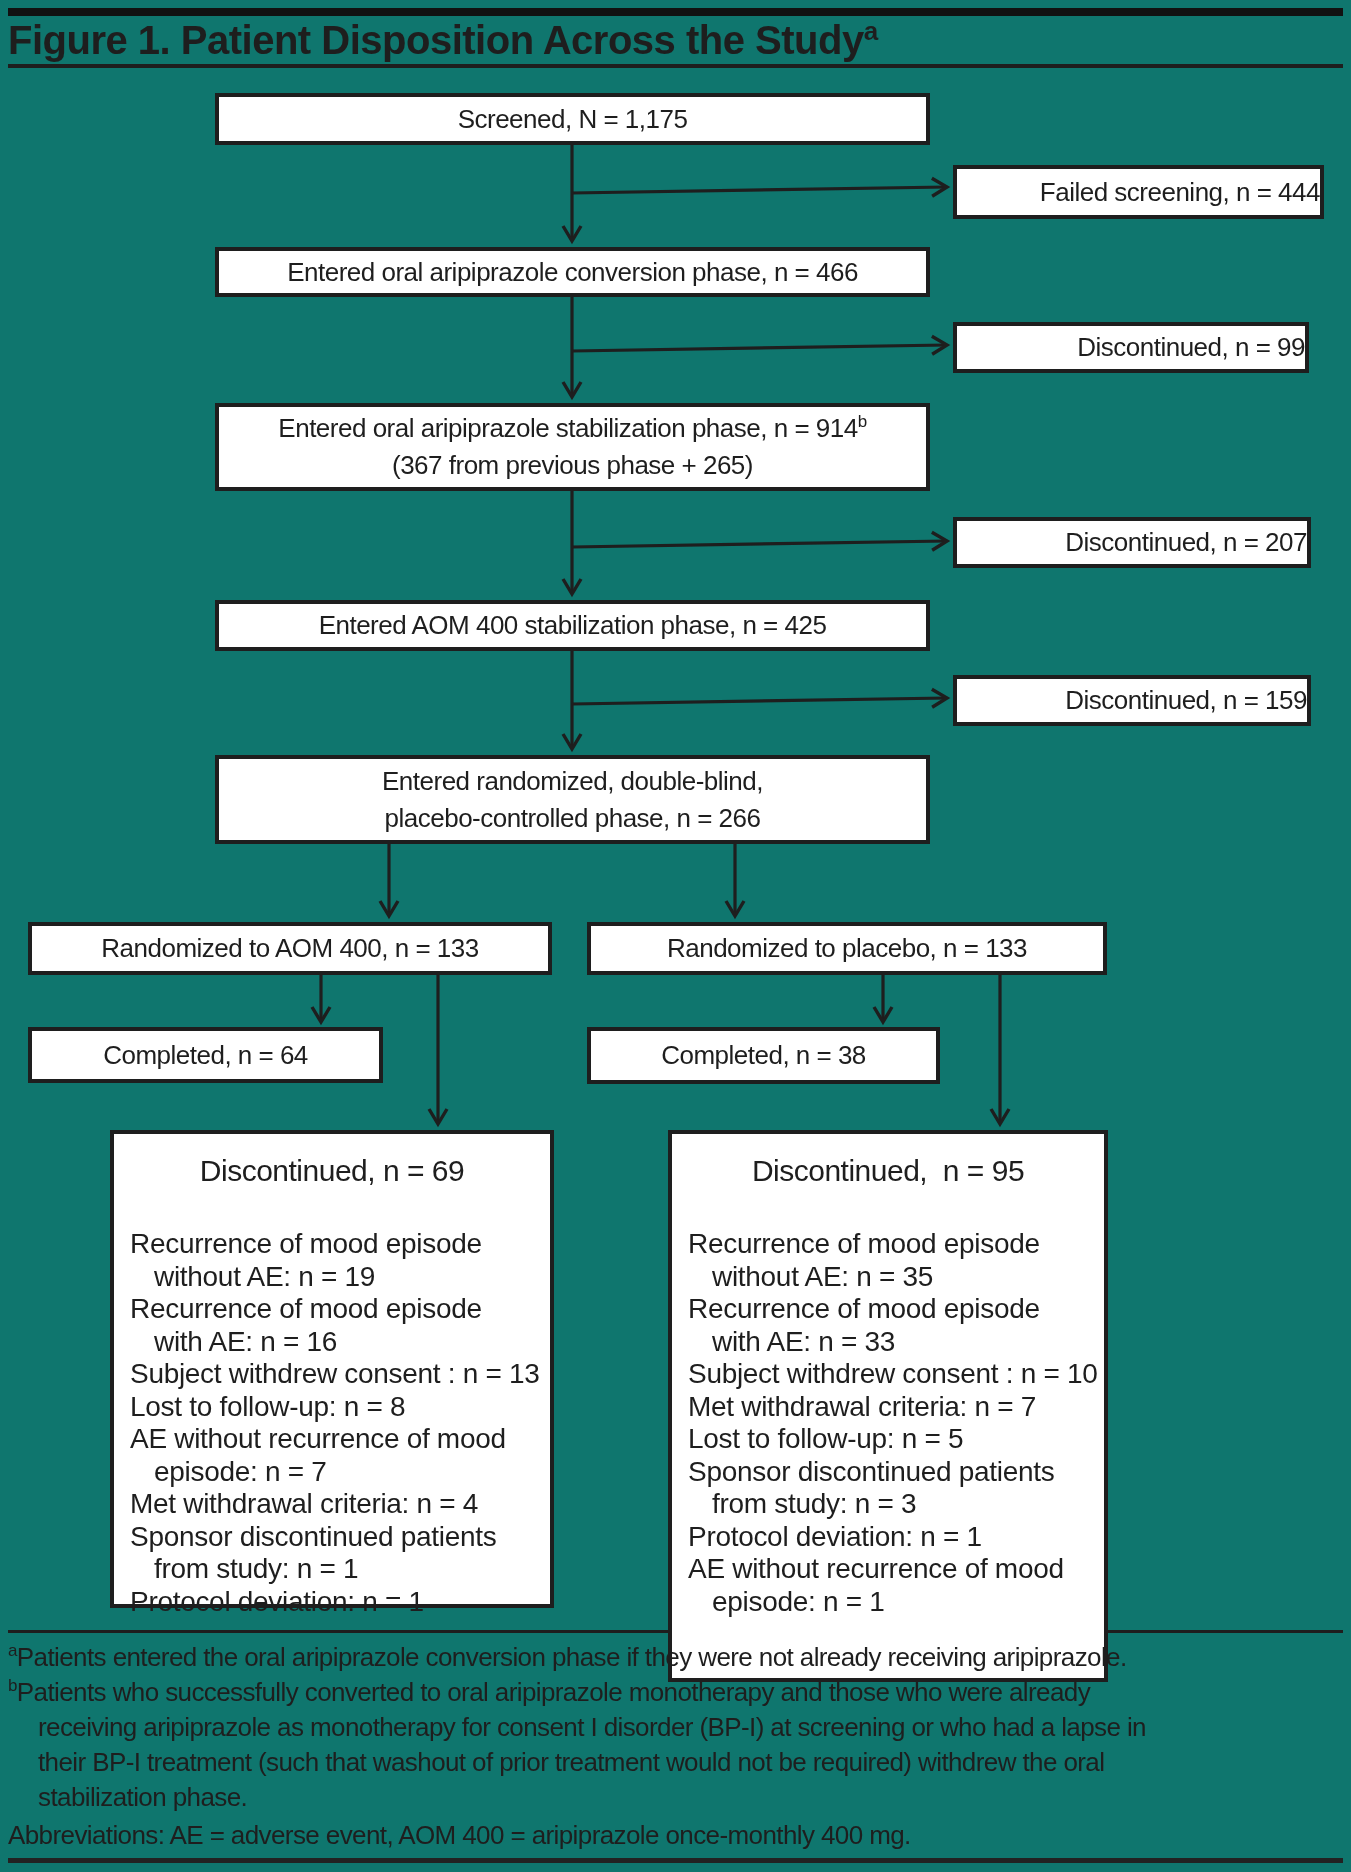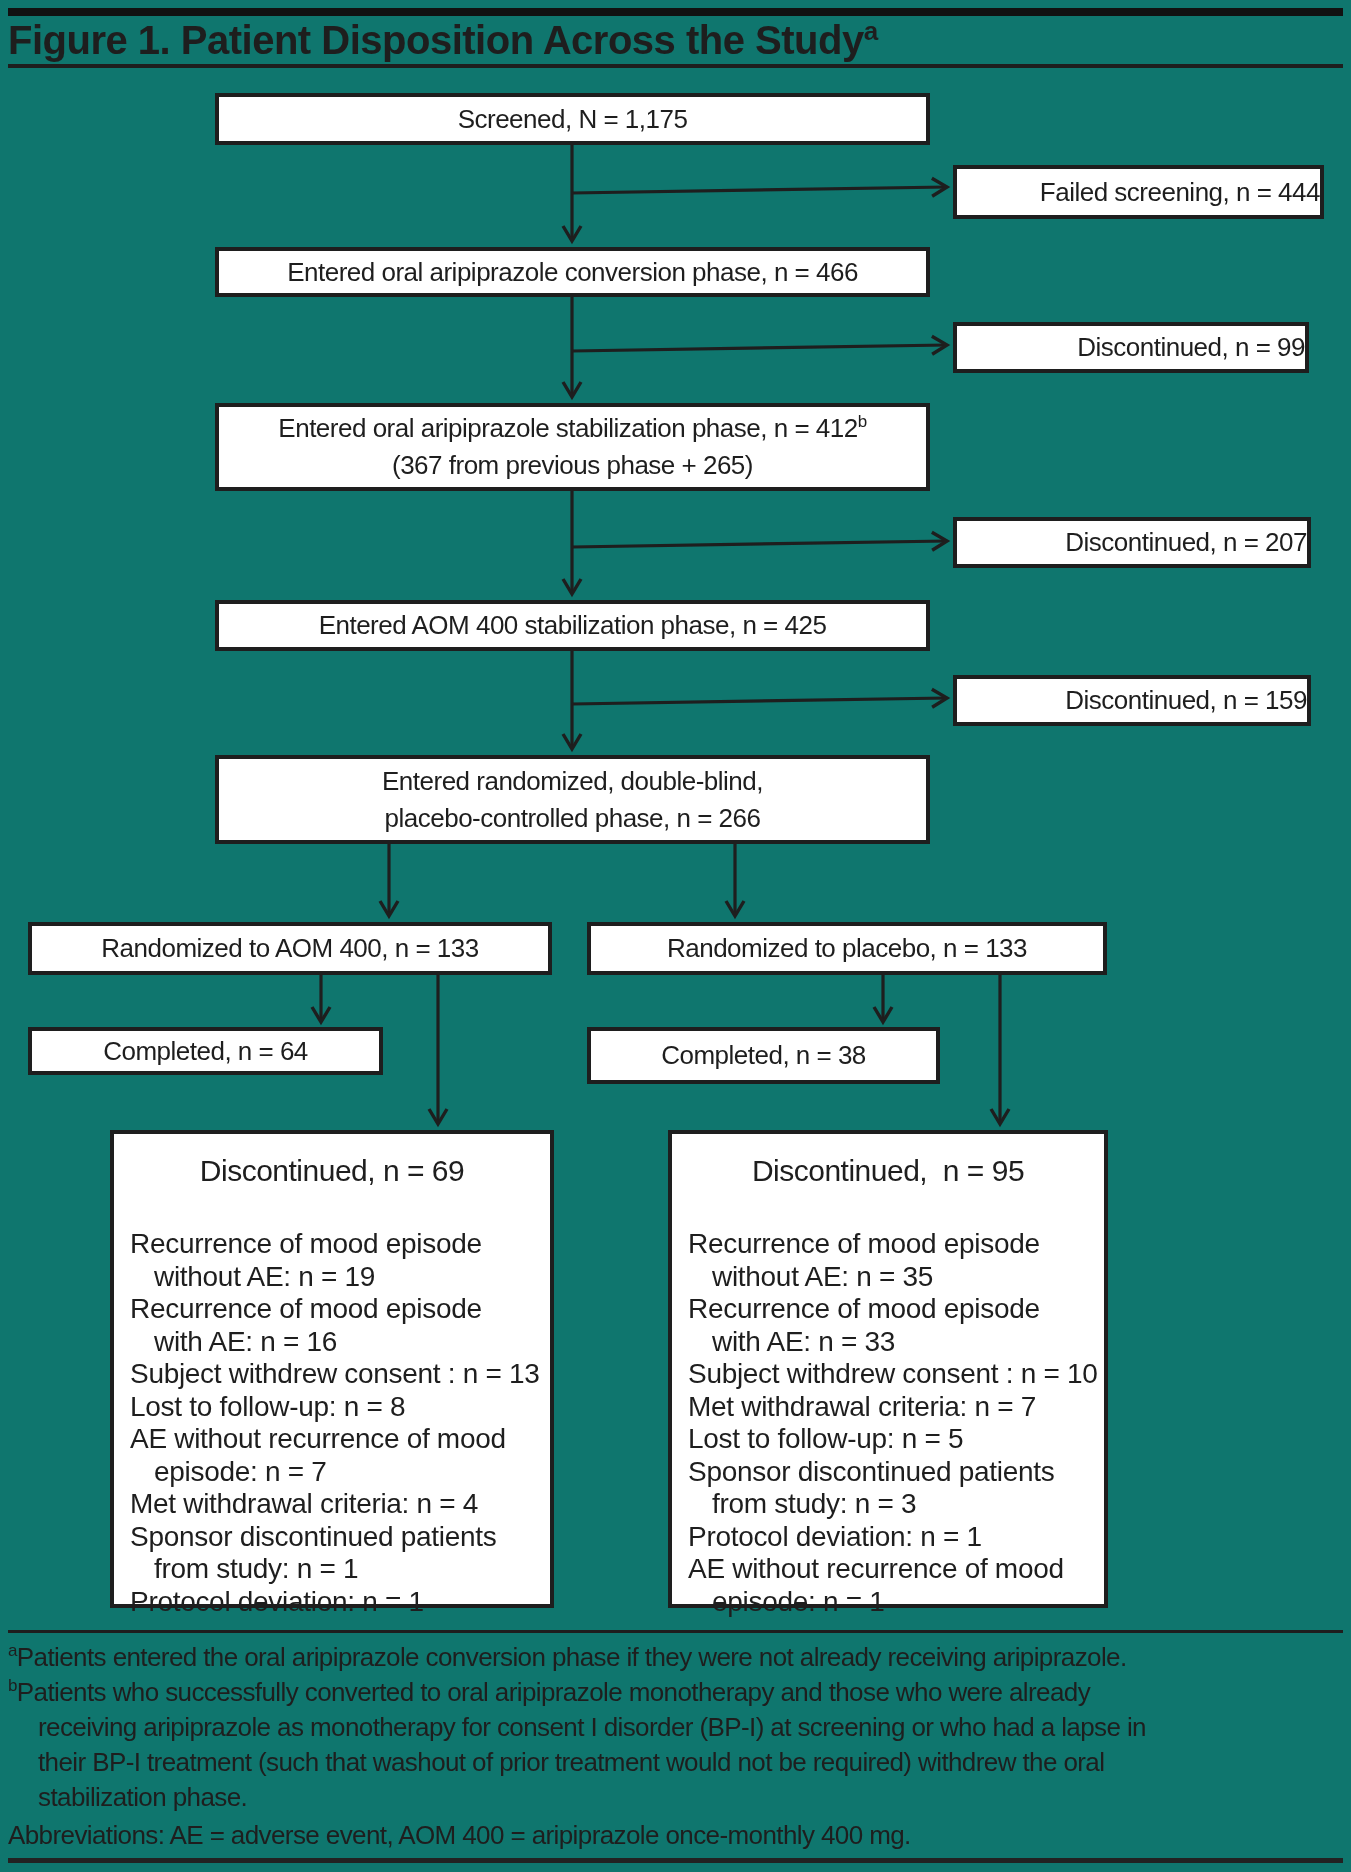--- a/index.html
+++ b/index.html
@@ -68,40 +68,40 @@
 
   <div class="box" style="left:215px;top:93px;width:715px;height:52px;"><span>Screened, N = 1,175</span></div>
 
   <div class="box side" style="left:953px;top:165px;width:371px;height:54px;"><span>Failed screening, n = 444</span></div>
 
   <div class="box" style="left:215px;top:247px;width:715px;height:50px;"><span>Entered oral aripiprazole conversion phase, n = 466</span></div>
 
   <div class="box side" style="left:953px;top:322px;width:356px;height:51px;"><span>Discontinued, n = 99</span></div>
 
   <div class="box" style="left:215px;top:403px;width:715px;height:88px;">
-    <div><span>Entered oral aripiprazole stabilization phase, n = 412</span><sup style="font-size:17px;">b</sup></div>
+    <div><span>Entered oral aripiprazole stabilization phase, n = 914</span><sup style="font-size:17px;">b</sup></div>
     <div>(367 from previous phase + 265)</div>
   </div>
 
   <div class="box side" style="left:953px;top:517px;width:358px;height:51px;"><span>Discontinued, n = 207</span></div>
 
   <div class="box" style="left:215px;top:600px;width:715px;height:51px;"><span>Entered AOM 400 stabilization phase, n = 425</span></div>
 
   <div class="box side" style="left:953px;top:675px;width:358px;height:51px;"><span>Discontinued, n = 159</span></div>
 
   <div class="box" style="left:215px;top:755px;width:715px;height:89px;">
     <div>Entered randomized, double-blind,</div>
     <div>placebo-controlled phase, n = 266</div>
   </div>
 
   <div class="box" style="left:28px;top:922px;width:524px;height:53px;"><span>Randomized to AOM 400, n = 133</span></div>
 
   <div class="box" style="left:587px;top:922px;width:520px;height:53px;"><span>Randomized to placebo, n = 133</span></div>
 
-  <div class="box" style="left:28px;top:1027px;width:355px;height:48px;"><span>Completed, n = 64</span></div>
+  <div class="box" style="left:28px;top:1027px;width:355px;height:56px;"><span>Completed, n = 64</span></div>
 
   <div class="box" style="left:587px;top:1027px;width:353px;height:57px;"><span>Completed, n = 38</span></div>
 
   <div class="bigbox" style="left:110px;top:1130px;width:444px;height:478px;">
     <div class="bx-title">Discontinued, n = 69</div>
     <div class="items">
       <div class="it">Recurrence of mood episode</div>
       <div class="it ind">without AE: n = 19</div>
       <div class="it">Recurrence of mood episode</div>
       <div class="it ind">with AE: n = 16</div>
@@ -109,21 +109,21 @@
       <div class="it">Lost to follow-up: n = 8</div>
       <div class="it">AE without recurrence of mood</div>
       <div class="it ind">episode: n = 7</div>
       <div class="it">Met withdrawal criteria: n = 4</div>
       <div class="it">Sponsor discontinued patients</div>
       <div class="it ind">from study: n = 1</div>
       <div class="it">Protocol deviation: n = 1</div>
     </div>
   </div>
 
-  <div class="bigbox" style="left:668px;top:1130px;width:440px;height:478px;">
+  <div class="bigbox" style="left:668px;top:1130px;width:440px;height:552px;">
     <div class="bx-title">Discontinued,  n = 95</div>
     <div class="items">
       <div class="it">Recurrence of mood episode</div>
       <div class="it ind">without AE: n = 35</div>
       <div class="it">Recurrence of mood episode</div>
       <div class="it ind">with AE: n = 33</div>
       <div class="it">Subject withdrew consent : n = 10</div>
       <div class="it">Met withdrawal criteria: n = 7</div>
       <div class="it">Lost to follow-up: n = 5</div>
       <div class="it">Sponsor discontinued patients</div>

